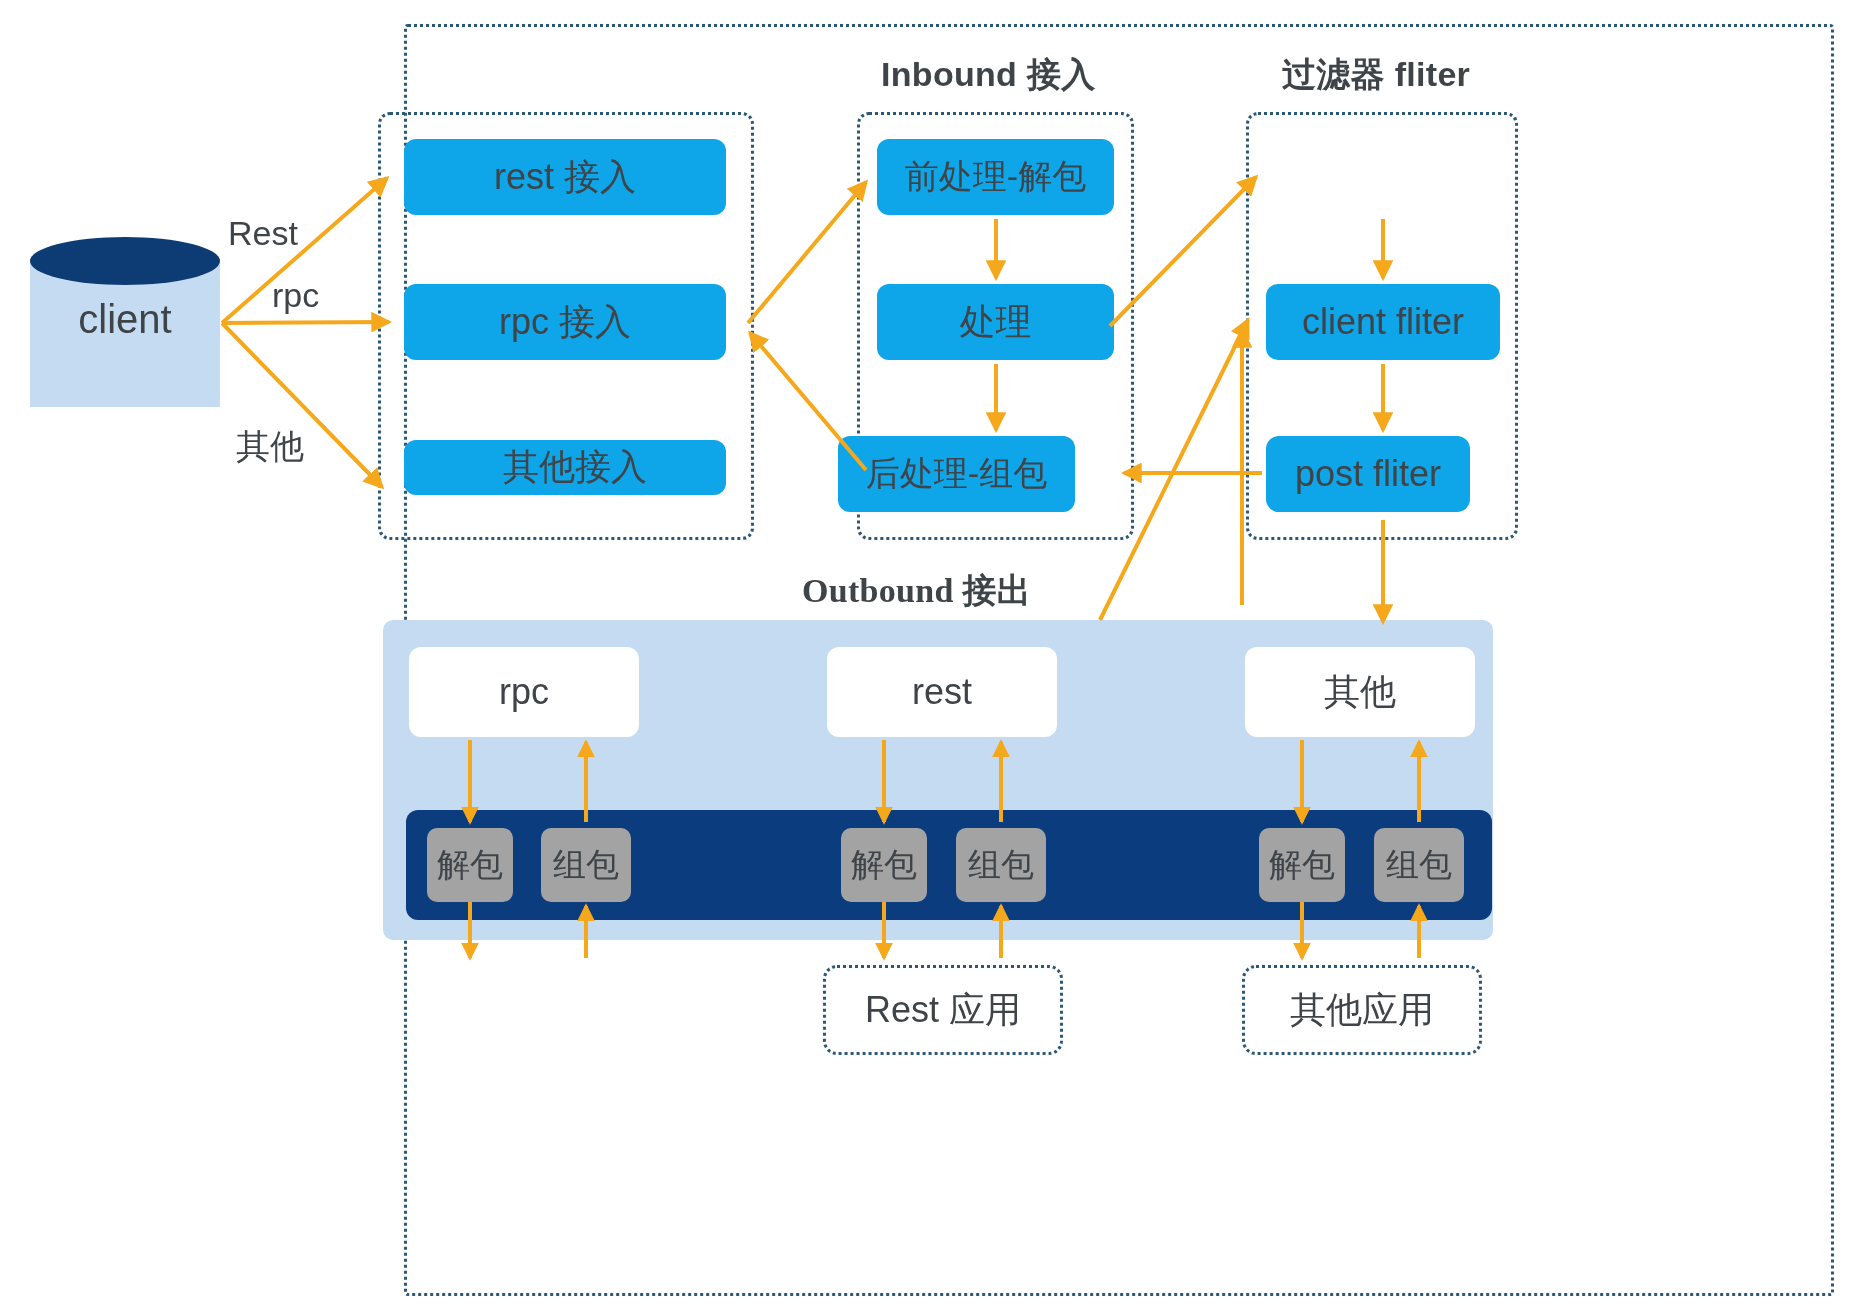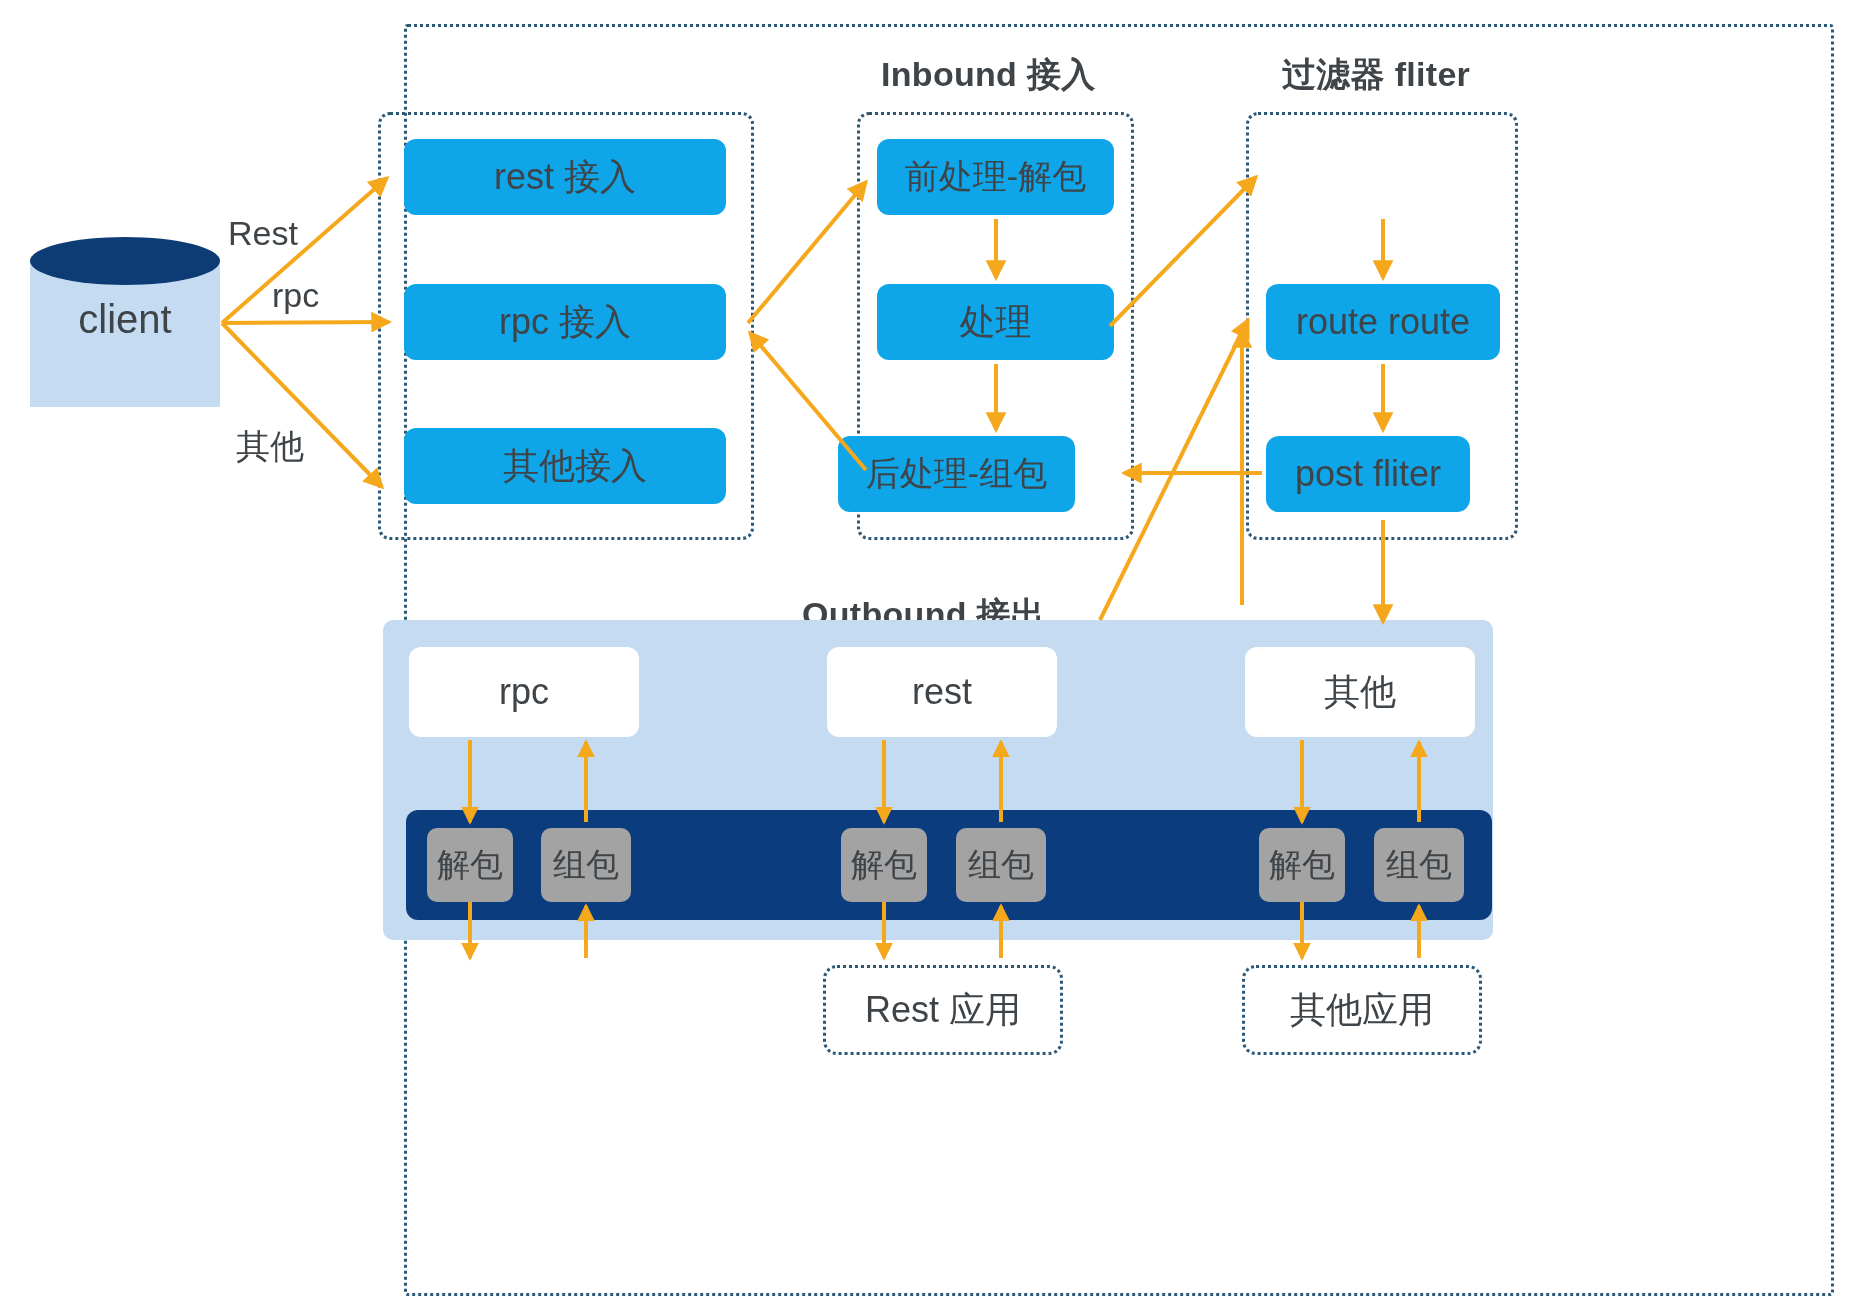--- a/index.html
+++ b/index.html
@@ -76,48 +76,48 @@
   <div class="edge-label" style="left:236px;top:424px;">其他</div>
 
   <div class="group-box" style="left:378px;top:112px;width:376px;height:428px;"></div>
 
   <div class="node blue-box" style="left:404px;top:139px;width:322px;height:76px;">
     <span>rest 接入</span>
   </div>
   <div class="node blue-box" style="left:404px;top:284px;width:322px;height:76px;">
     <span>rpc 接入</span>
   </div>
-  <div class="node blue-box" style="left:404px;top:428px;width:322px;height:76px;padding-left:20px;">
+  <div class="node blue-box" style="left:404px;top:440px;width:322px;height:55px;padding-left:20px;">
     <span>其他接入</span>
   </div>
 
   <div class="group-title" style="left:881px;top:52px;">Inbound 接入</div>
   <div class="group-box" style="left:857px;top:112px;width:277px;height:428px;"></div>
 
   <div class="node blue-box" style="left:877px;top:139px;width:237px;height:76px;font-size:34px;">
     <span>前处理-解包</span>
   </div>
   <div class="node blue-box" style="left:877px;top:284px;width:237px;height:76px;">
     <span>处理</span>
   </div>
   <div class="node blue-box" style="left:838px;top:436px;width:237px;height:76px;font-size:34px;text-align:right;">
     <span>后处理-组包</span>
   </div>
 
   <div class="group-title" style="left:1282px;top:52px;">过滤器 fliter</div>
   <div class="group-box" style="left:1246px;top:112px;width:272px;height:428px;"></div>
 
   <div class="node blue-box" style="left:1266px;top:284px;width:234px;height:76px;">
-    <span>route route</span>
+    <span>client fliter</span>
   </div>
   <div class="node blue-box" style="left:1266px;top:436px;width:204px;height:76px;border-radius:13px;">
     <span>post fliter</span>
   </div>
 
-  <div class="group-title" style="left:802px;top:592px;">Outbound 接出</div>
+  <div class="group-title" style="left:802px;top:568px;font-family:Liberation Serif, serif;">Outbound 接出</div>
 
   <div class="outbound-panel" style="left:383px;top:620px;width:1110px;height:320px;"></div>
 
   <div class="node white-box" style="left:409px;top:647px;width:230px;height:90px;">
     <span>rpc</span>
   </div>
   <div class="node white-box" style="left:827px;top:647px;width:230px;height:90px;">
     <span>rest</span>
   </div>
   <div class="node white-box" style="left:1245px;top:647px;width:230px;height:90px;">

